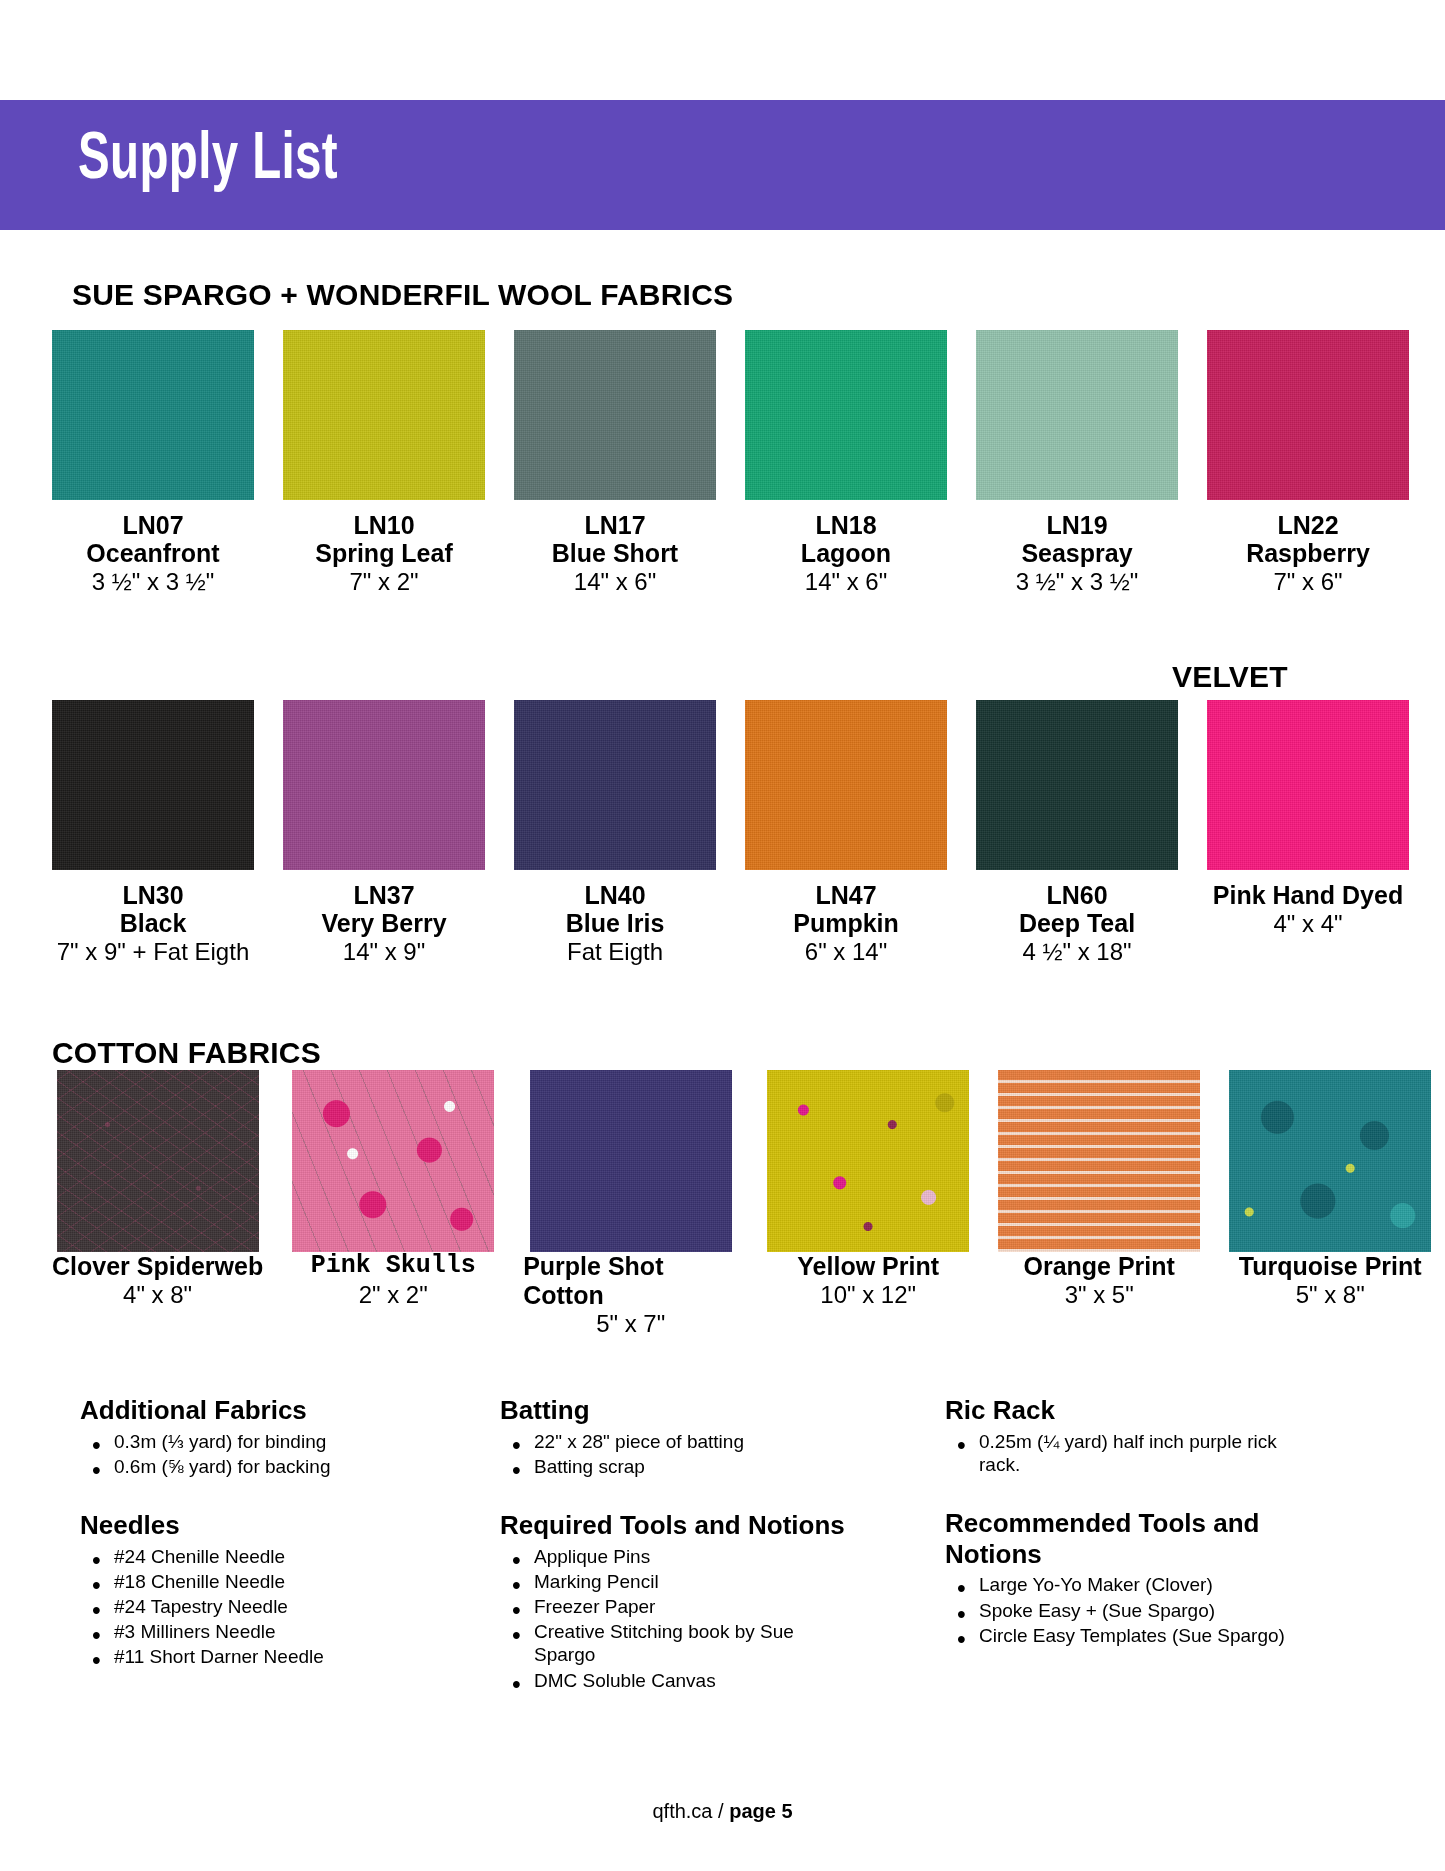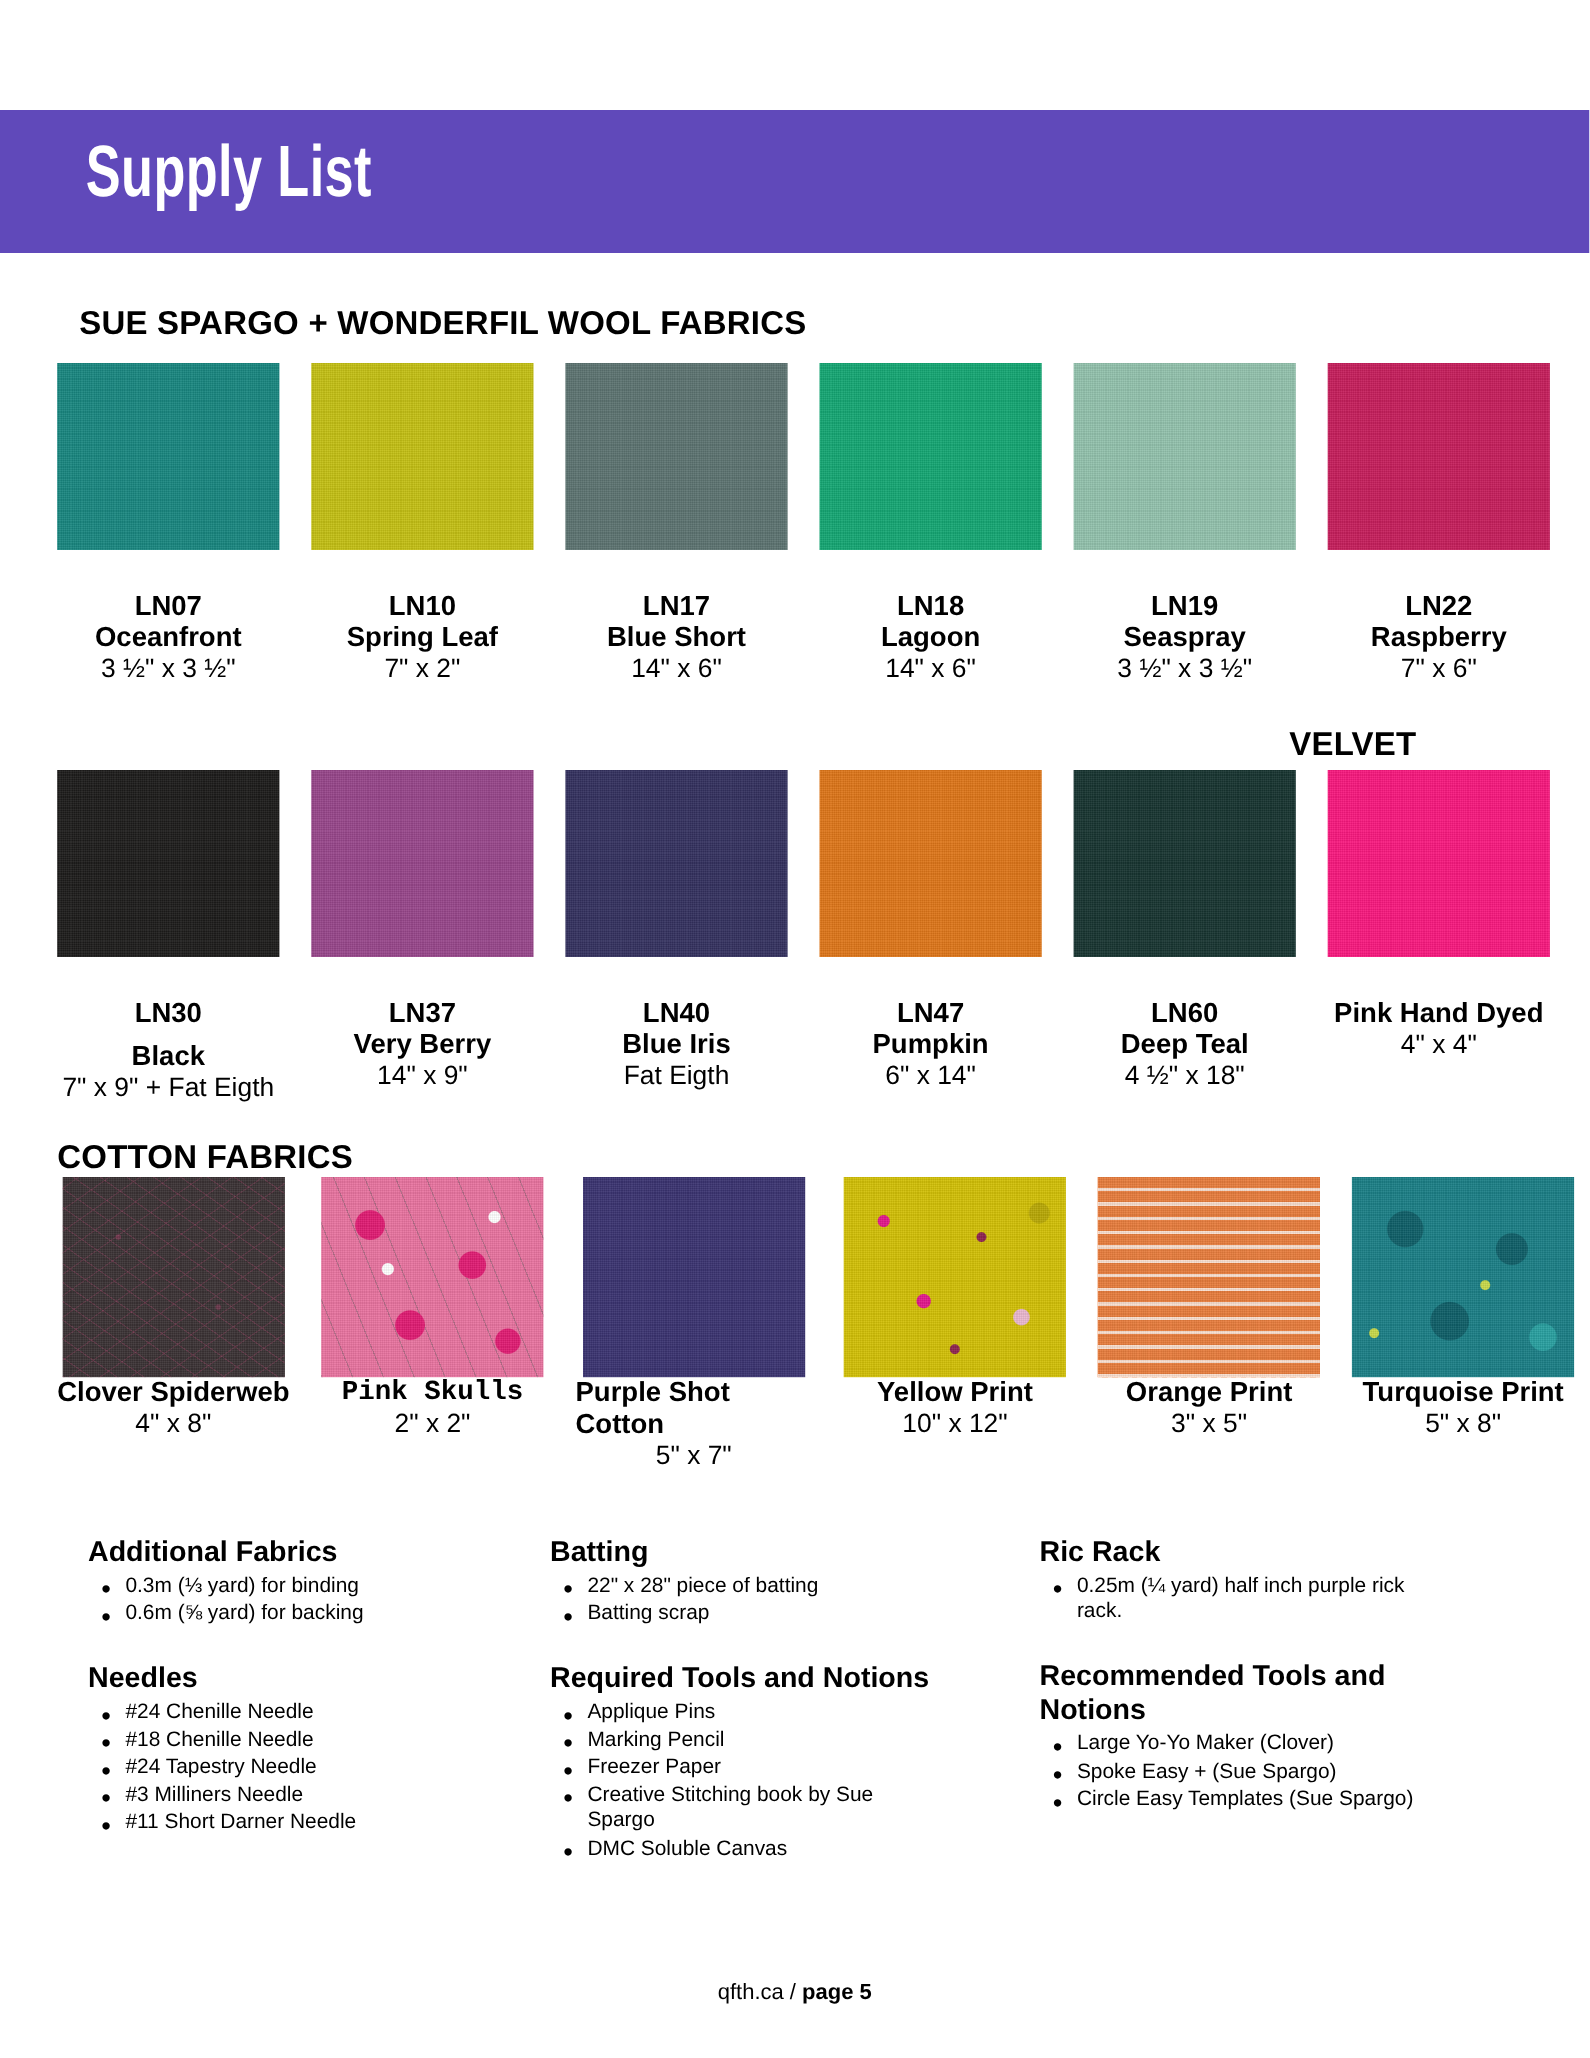--- a/index.html
+++ b/index.html
@@ -50,21 +50,21 @@
     position:relative;
     overflow:hidden;
   }
   .sw::after{
     content:"";position:absolute;inset:0;
     background-image:
       repeating-linear-gradient(0deg,rgba(255,255,255,.045) 0 1px,rgba(0,0,0,.045) 1px 2px),
       repeating-linear-gradient(90deg,rgba(255,255,255,.04) 0 1px,rgba(0,0,0,.04) 1px 2px);
     pointer-events:none;
   }
-  .code{font-size:25px;font-weight:bold;margin-top:37px;line-height:1.12;white-space:nowrap;
+  .code{font-size:25px;font-weight:bold;margin-top:11px;line-height:1.12;white-space:nowrap;
     font-family:"Liberation Sans Narrow","Liberation Sans",sans-serif;}
   .name{font-size:25px;font-weight:bold;line-height:1.15;white-space:nowrap;
     font-family:"Liberation Sans Narrow","Liberation Sans",sans-serif;}
   .name.wrap{white-space:normal;}
   .dim{font-size:24px;line-height:1.18;text-align:center;white-space:nowrap;
     font-family:"Liberation Sans Narrow","Liberation Sans",sans-serif;}
 
   #row1{left:52px;top:330px;gap:29px;}
   #row2{left:52px;top:700px;gap:29px;}
   #row3{left:52px;top:1070px;gap:29px;}
@@ -143,21 +143,21 @@
         <div class="sw" style="background: rgb(198, 30, 92);"></div>
         <div class="code">LN22</div>
         <div class="name" style="max-width: 215px;">Raspberry</div>
         <div class="dim">7" x 6"</div>
       </div>
     </div>
   <div class="row" id="row2">
       <div class="cell">
         <div class="sw" style="background: rgb(28, 27, 26);"></div>
         <div class="code">LN30</div>
-        <div class="name" style="max-width: 215px; margin-top: 11px;">Black</div>
+        <div class="name" style="max-width: 215px;">Black</div>
         <div class="dim">7" x 9" + Fat Eigth</div>
       </div>
       <div class="cell">
         <div class="sw" style="background: rgb(151, 70, 138);"></div>
         <div class="code">LN37</div>
         <div class="name" style="max-width: 215px;">Very Berry</div>
         <div class="dim">14" x 9"</div>
       </div>
       <div class="cell">
         <div class="sw" style="background: rgb(51, 48, 94);"></div>

